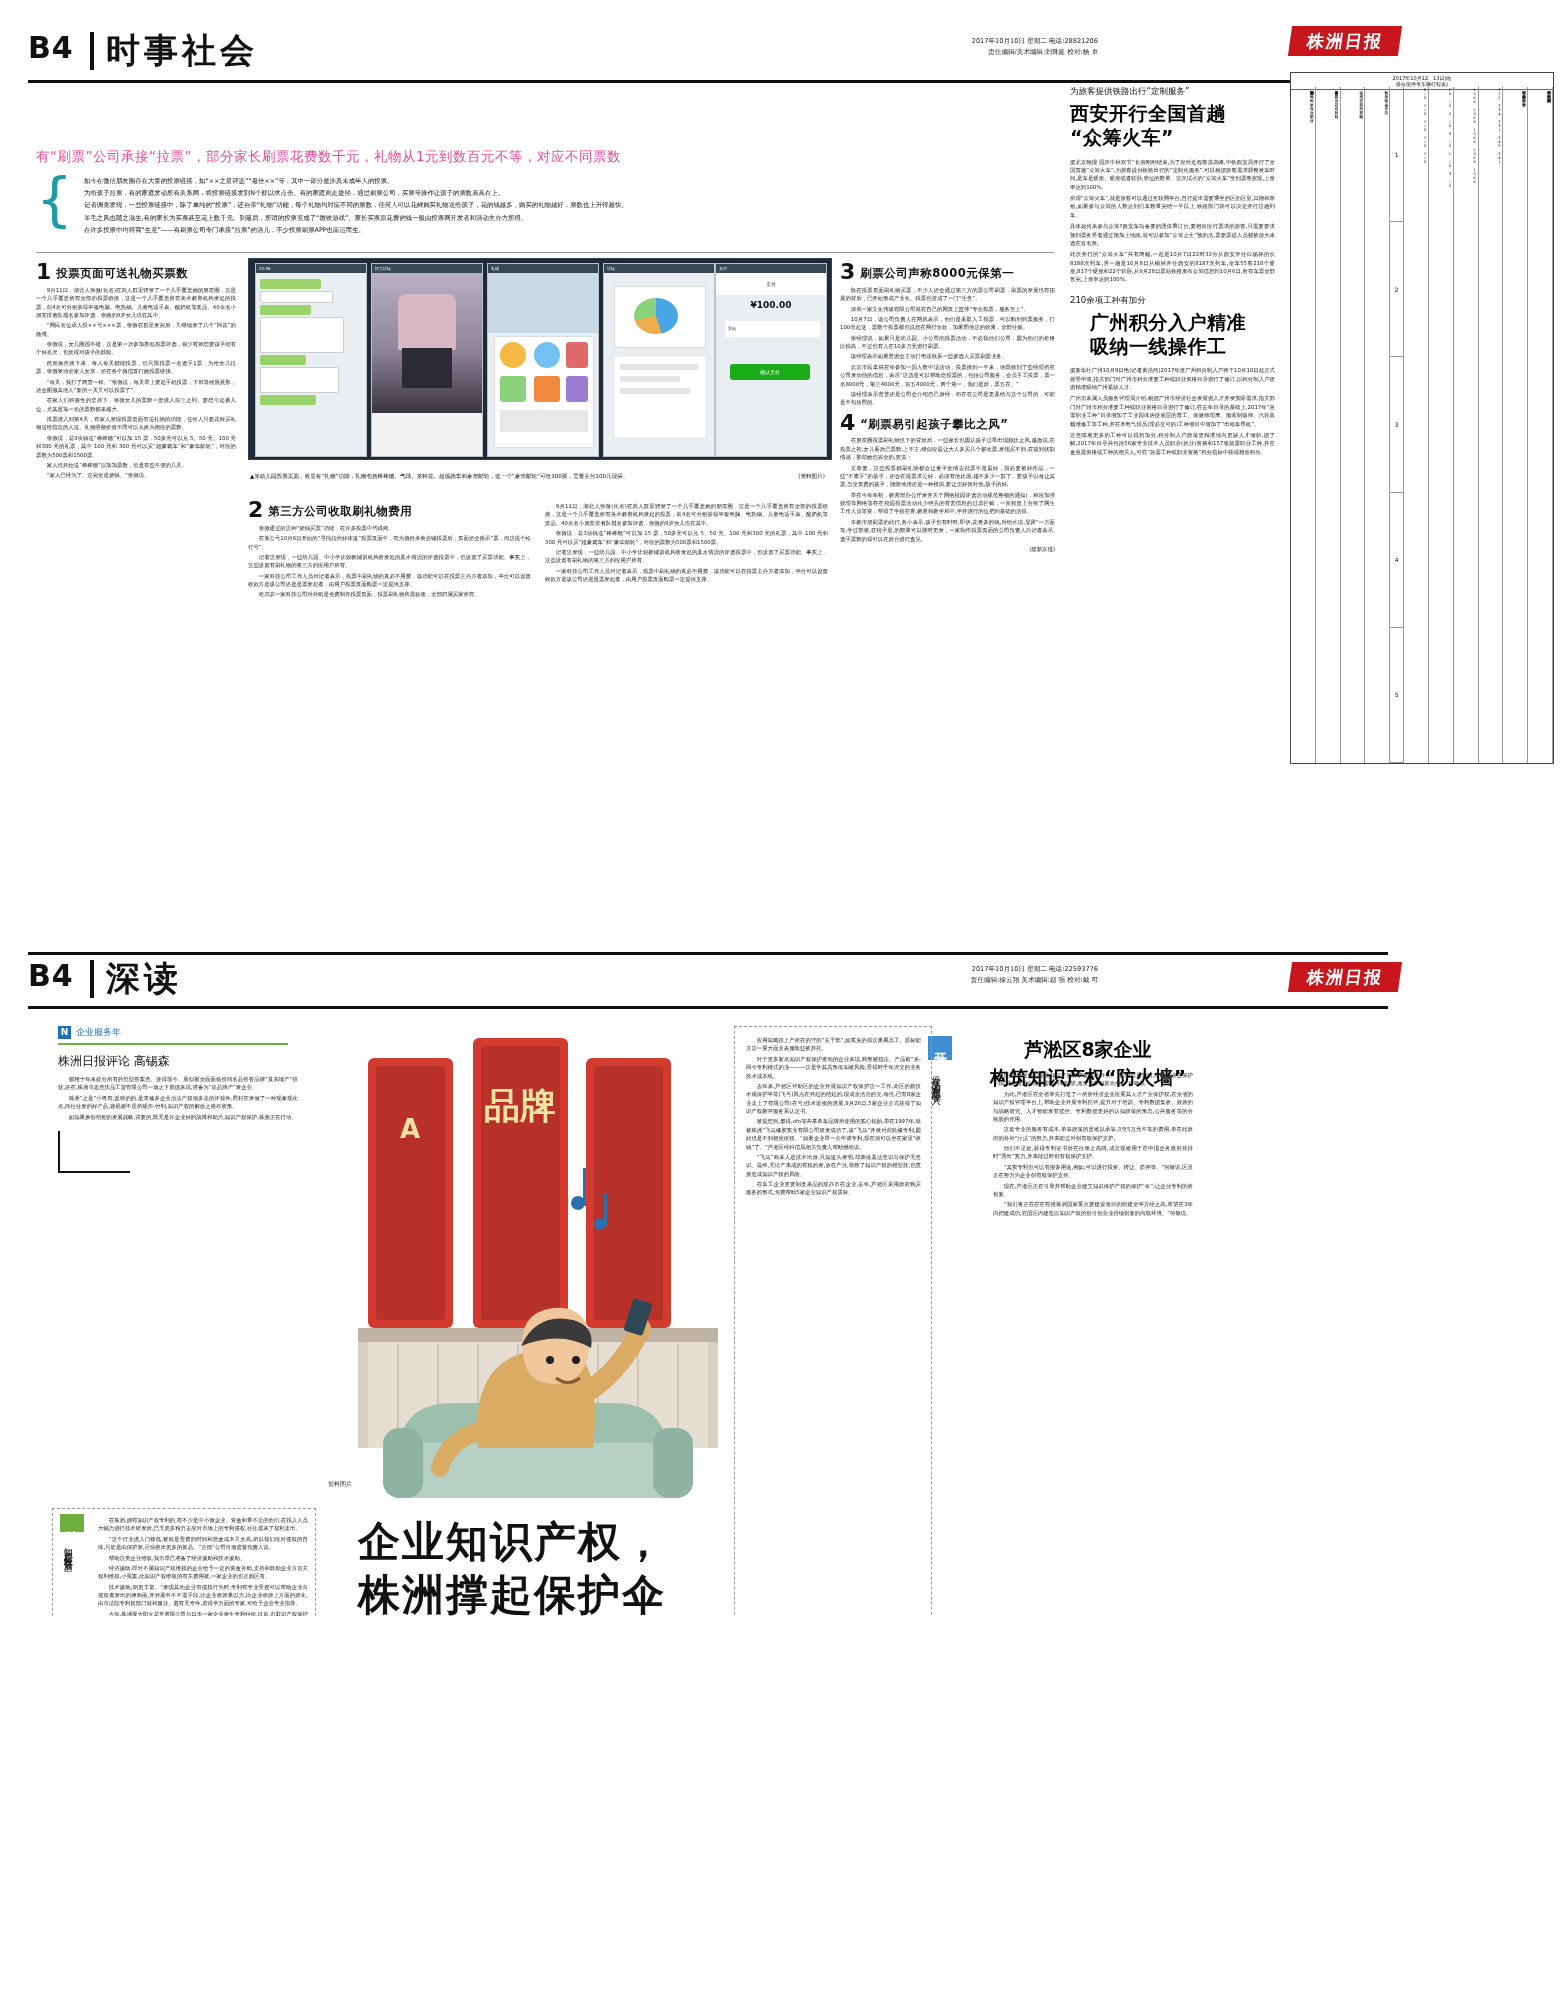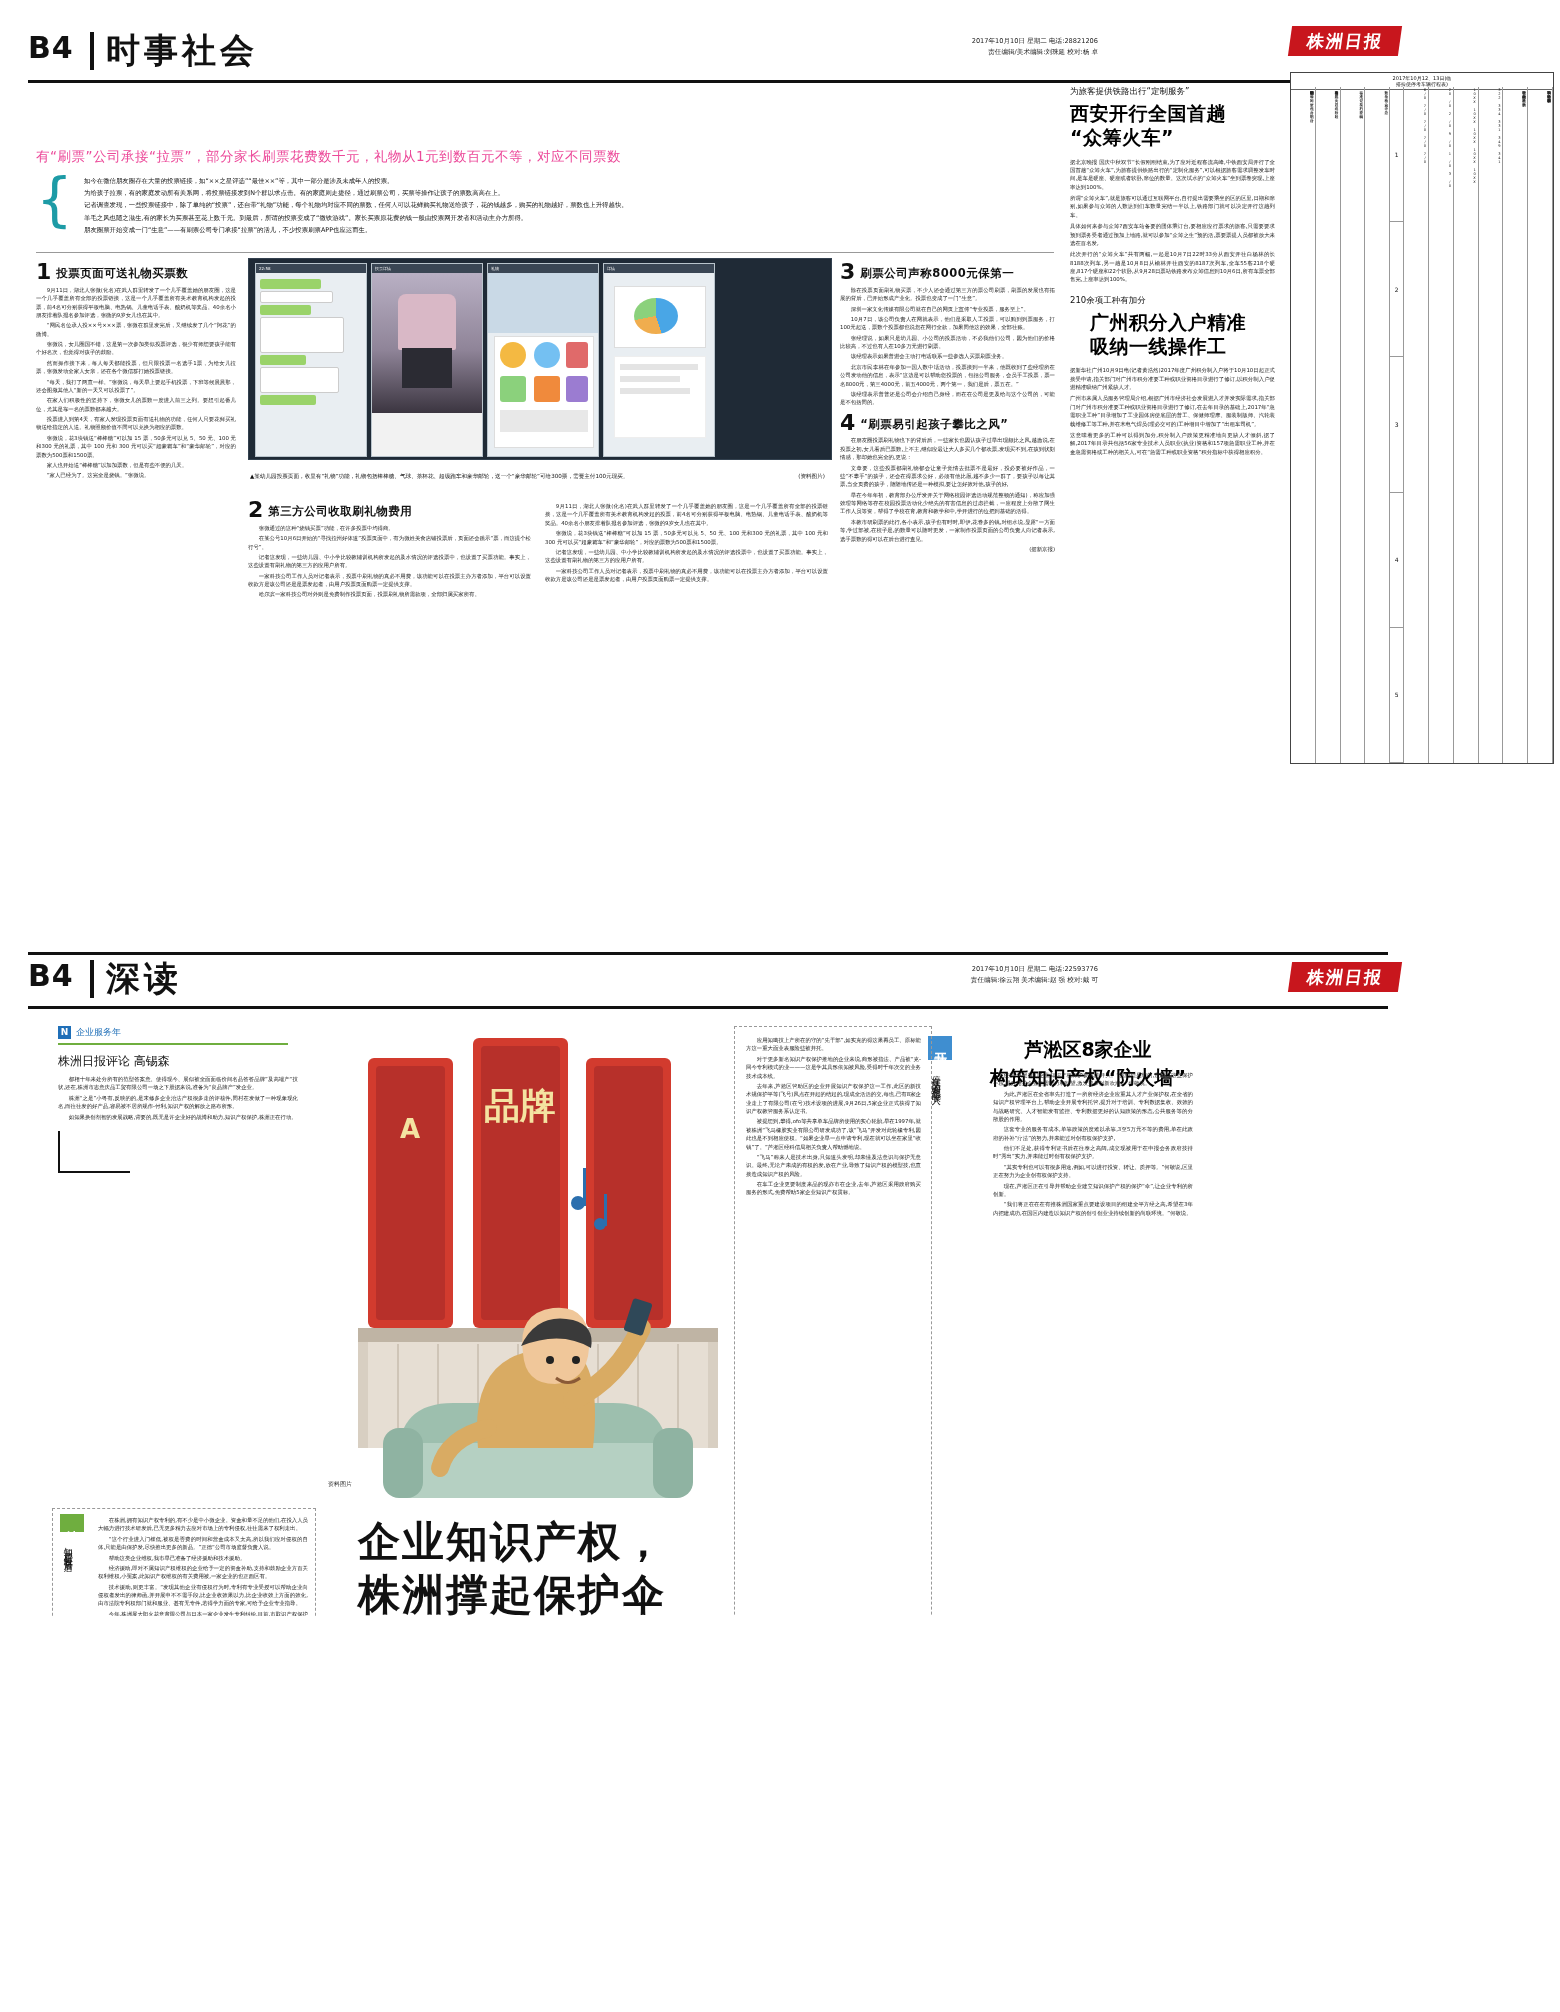--- a/index.html
+++ b/index.html
@@ -98,21 +98,21 @@
 
   <div class="subhead">有“刷票”公司承接“拉票”，部分家长刷票花费数千元，礼物从1元到数百元不等，对应不同票数</div>
 
   <div class="leadbox">
     <div class="lead-brace">{</div>
     <div class="lead-lines">
       <div>如今在微信朋友圈存在大量的投票链接，如“××之星评选”“最佳××”等，其中一部分是涉及未成年人的投票。</div>
       <div>为给孩子拉票，有的家庭发动所有关系网，将投票链接发到N个群以求点击。有的家庭则走捷径，通过刷票公司，买票等操作让孩子的票数高高在上。</div>
       <div>记者调查发现，一些投票链接中，除了单纯的“投票”，还自带“礼物”功能，每个礼物均对应不同的票数，任何人可以花鲜购买礼物送给孩子，花的钱越多，购买的礼物越好，票数也上升得越快。</div>
       <div>羊毛之风也随之滋生,有的家长为买票甚至花上数千元。到最后，所谓的投票变成了“微铁游戏”。家长买票原花费的钱一般由投票网开发者和活动主办方所得。</div>
-      <div>朋友圈票开始变成一门“生意”——有刷票公司专门承接“拉票”的活儿，不少投票刷票APP也应运而生。</div>
+      <div>在许多投票中均得商“生意”——有刷票公司专门承接“拉票”的活儿，不少投票刷票APP也应运而生。</div>
     </div>
   </div>
   <div class="lead-rule"></div>
 
   <div class="colA">
     <div style="overflow:hidden;margin-bottom:4px;">
       <span class="secnum">1</span>
       <span class="sectitle">投票页面可送礼物买票数</span>
     </div>
     <div class="jbody">
@@ -167,20 +167,27 @@
     <div class="shot" style="left:354px;">
       <div class="shot-bar">详情</div>
       <div style="position:absolute;left:10px;top:22px;width:90px;height:60px;background:#fff;border:1px solid #ddd;"></div>
       <div style="position:absolute;left:30px;top:34px;width:44px;height:36px;border-radius:50%;background:conic-gradient(#49a6e6 0 45%,#f0ad4e 45% 72%,#8bd17c 72% 100%);"></div>
       <div style="position:absolute;left:10px;top:92px;width:90px;height:80px;background:#fff;border:1px solid #eee;"></div>
       <div style="position:absolute;left:16px;top:100px;width:78px;height:6px;background:#e4e4e4;"></div>
       <div style="position:absolute;left:16px;top:112px;width:60px;height:6px;background:#e4e4e4;"></div>
       <div style="position:absolute;left:16px;top:124px;width:70px;height:6px;background:#e4e4e4;"></div>
     </div>
 
+    <div class="shot" style="left:466px;">
+      <div class="shot-bar">支付</div>
+      <div style="position:absolute;left:0;top:9px;width:100%;height:22px;background:#fff;border-bottom:1px solid #eee;font-size:5px;line-height:22px;text-align:center;color:#333;">支付</div>
+      <div style="position:absolute;left:0;top:36px;width:100%;text-align:center;font-size:9px;font-weight:bold;color:#111;">¥100.00</div>
+      <div style="position:absolute;left:8px;top:56px;width:92px;height:16px;background:#fff;border:1px solid #eee;font-size:4px;line-height:16px;padding-left:3px;color:#555;">零钱</div>
+      <div style="position:absolute;left:14px;top:100px;width:80px;height:16px;background:#1aad19;border-radius:3px;color:#fff;font-size:5px;line-height:16px;text-align:center;">确认支付</div>
+    </div>
   </div>
   <div class="shot-cap">
     <span>▲某幼儿园投票页面，收里有“礼物”功能，礼物包括棒棒糖、气球、茶杯花、超级跑车和豪华邮轮，送一个“豪华邮轮”可给300票，需要主付100元现买。</span>
     <span style="float:right">(资料图片)</span>
   </div>
 
   <div class="colmid" style="top:500px;width:580px;">
     <div style="display:flex;gap:14px;">
       <div style="flex:1;">
         <div style="overflow:hidden;margin-bottom:4px;">

